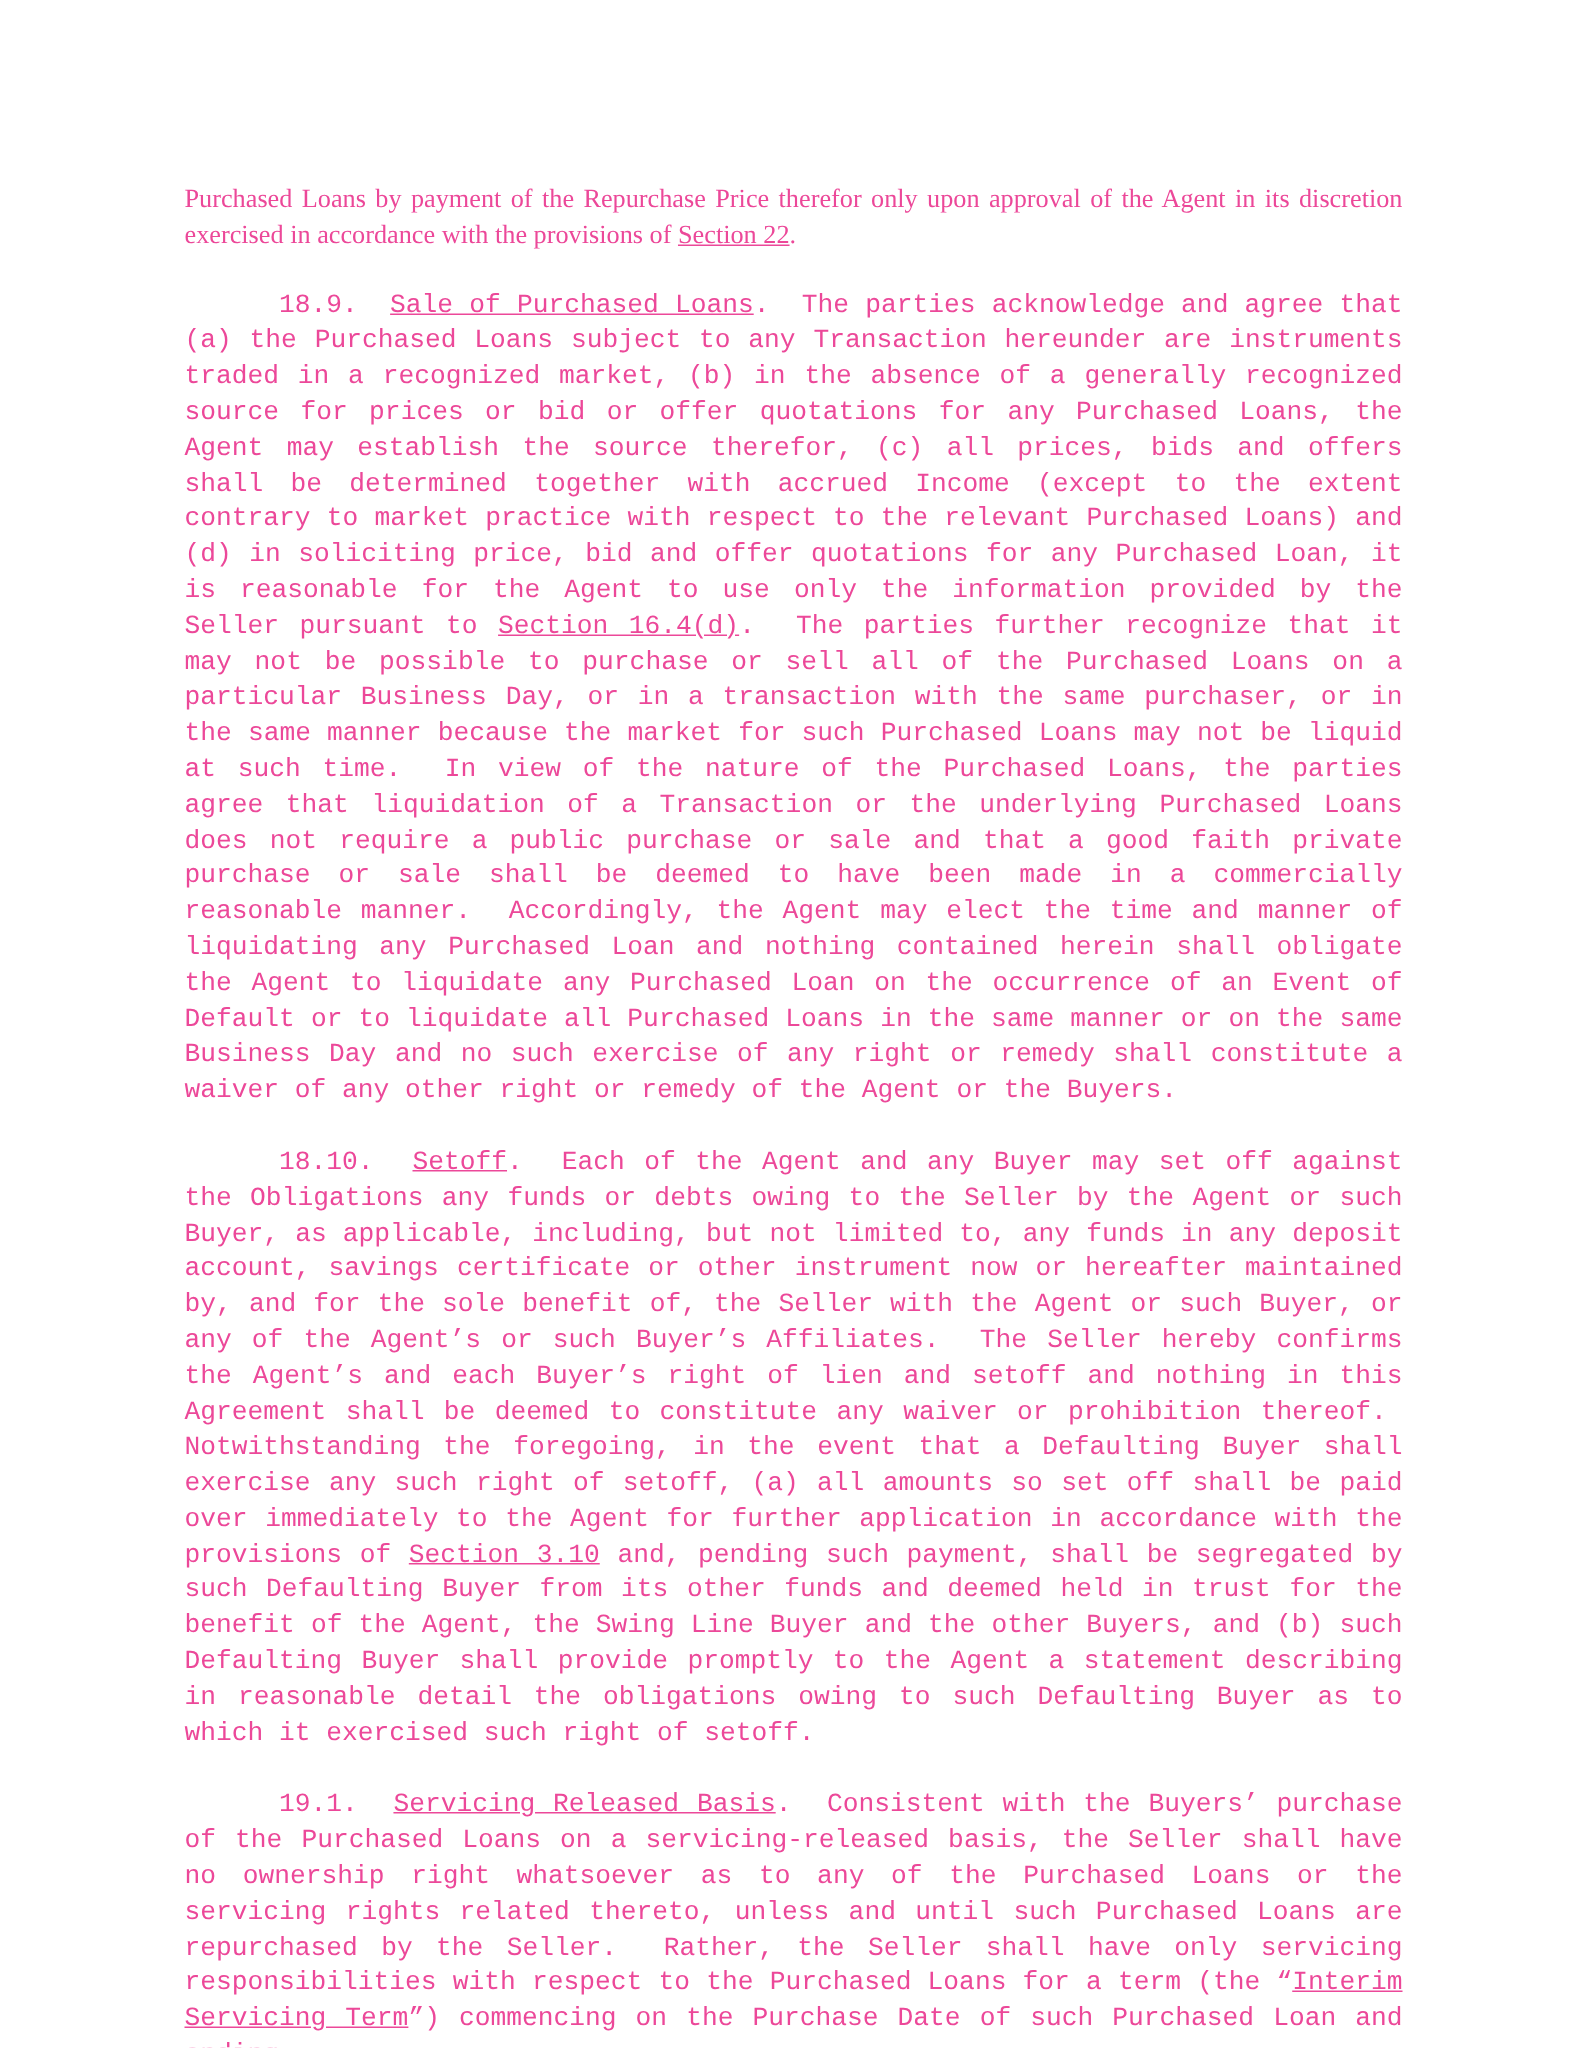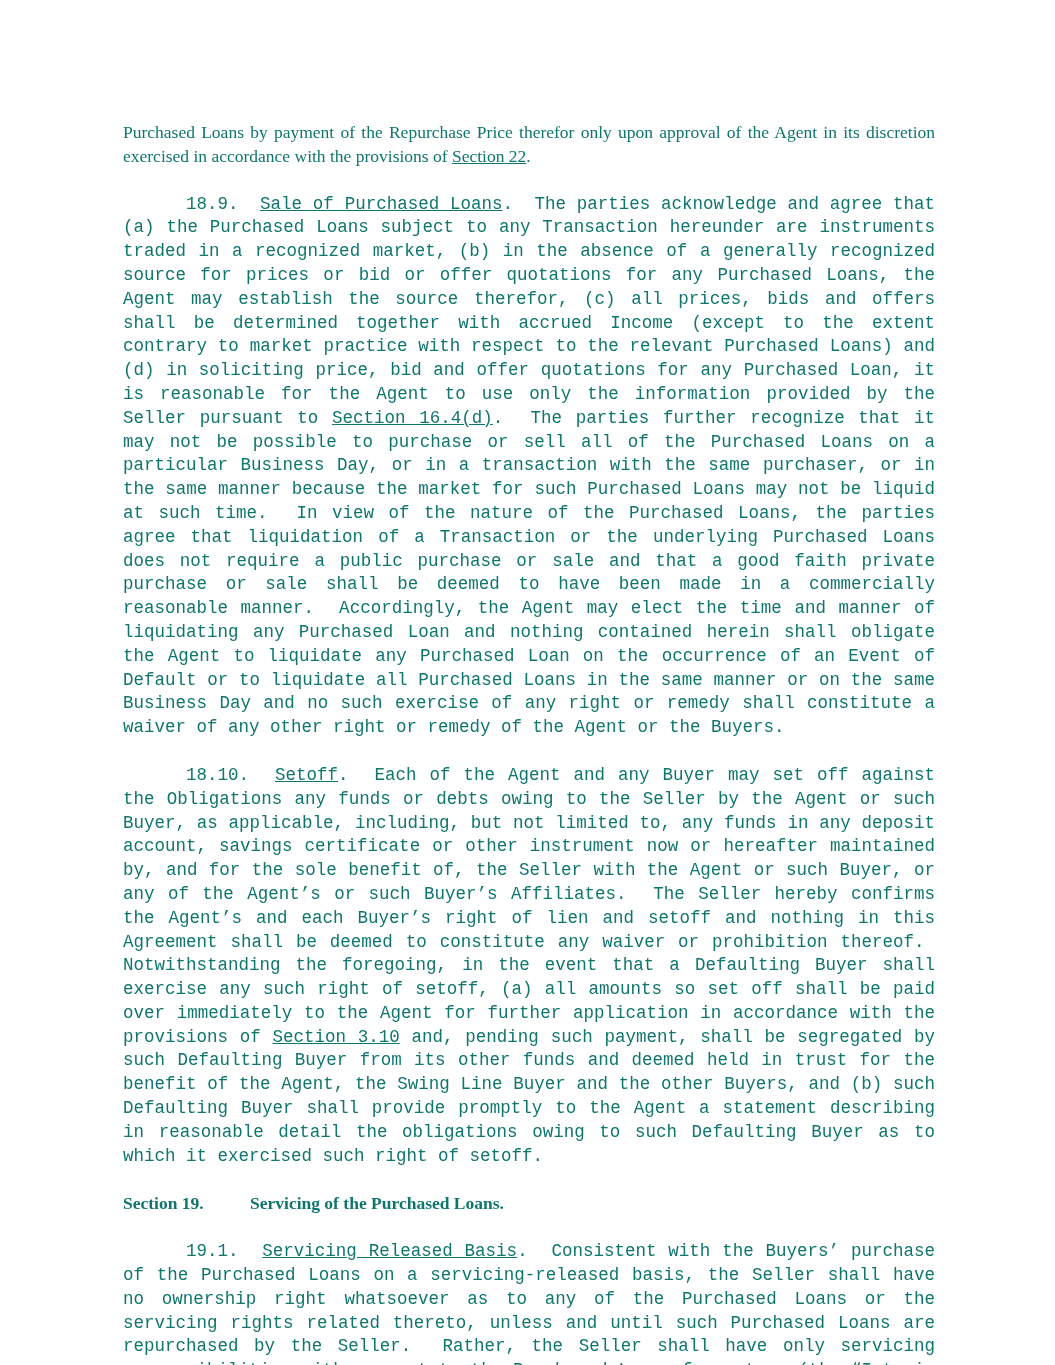--- a/index.html
+++ b/index.html
@@ -2,21 +2,21 @@
 <html><head>
 <meta charset="utf-8">
 <style>
   * { margin: 0; padding: 0; box-sizing: border-box; }
   html, body { background: #ffffff; }
   .page {
     position: relative;
     width: 1055px;
     height: 1365px;
     background: #ffffff;
-    color: #0f766e;
+    color: #ec4899;
     font-family: "Liberation Serif", serif;
     overflow: hidden;
   }
   .content {
     position: absolute;
     left: 123px;
     top: 121px;
     width: 812px;
   }
   .para {
@@ -51,23 +51,20 @@
 
 <div class="page">
   <div class="content">
 
     <p class="para"><span>Purchased Loans by payment of the Repurchase Price therefor only upon approval of the Agent in its discretion exercised in accordance with the provisions of </span><span class="u">Section 22</span><span>.</span></p>
 
     <p class="para indent"><span>18.9.&nbsp; </span><span class="u">Sale of Purchased Loans</span><span>.&nbsp; The parties acknowledge and agree that (a) the Purchased Loans subject to any Transaction hereunder are instruments traded in a recognized market, (b) in the absence of a generally recognized source for prices or bid or offer quotations for any Purchased Loans, the Agent may establish the source therefor, (c) all prices, bids and offers shall be determined together with accrued Income (except to the extent contrary to market practice with respect to the relevant Purchased Loans) and (d) in soliciting price, bid and offer quotations for any Purchased Loan, it is reasonable for the Agent to use only the information provided by the Seller pursuant to </span><span class="u">Section 16.4(d)</span><span>.&nbsp; The parties further recognize that it may not be possible to purchase or sell all of the Purchased Loans on a particular Business Day, or in a transaction with the same purchaser, or in the same manner because the market for such Purchased Loans may not be liquid at such time.&nbsp; In view of the nature of the Purchased Loans, the parties agree that liquidation of a Transaction or the underlying Purchased Loans does not require a public purchase or sale and that a good faith private purchase or sale shall be deemed to have been made in a commercially reasonable manner.&nbsp; Accordingly, the Agent may elect the time and manner of liquidating any Purchased Loan and nothing contained herein shall obligate the Agent to liquidate any Purchased Loan on the occurrence of an Event of Default or to liquidate all Purchased Loans in the same manner or on the same Business Day and no such exercise of any right or remedy shall constitute a waiver of any other right or remedy of the Agent or the Buyers.</span></p>
 
     <p class="para indent"><span>18.10.&nbsp; </span><span class="u">Setoff</span><span>.&nbsp; Each of the Agent and any Buyer may set off against the Obligations any funds or debts owing to the Seller by the Agent or such Buyer, as applicable, including, but not limited to, any funds in any deposit account, savings certificate or other instrument now or hereafter maintained by, and for the sole benefit of, the Seller with the Agent or such Buyer, or any of the Agent’s or such Buyer’s Affiliates.&nbsp; The Seller hereby confirms the Agent’s and each Buyer’s right of lien and setoff and nothing in this Agreement shall be deemed to constitute any waiver or prohibition thereof.&nbsp; Notwithstanding the foregoing, in the event that a Defaulting Buyer shall exercise any such right of setoff, (a) all amounts so set off shall be paid over immediately to the Agent for further application in accordance with the provisions of </span><span class="u">Section 3.10</span><span> and, pending such payment, shall be segregated by such Defaulting Buyer from its other funds and deemed held in trust for the benefit of the Agent, the Swing Line Buyer and the other Buyers, and (b) such Defaulting Buyer shall provide promptly to the Agent a statement describing in reasonable detail the obligations owing to such Defaulting Buyer as to which it exercised such right of setoff.</span></p>
 
-    <p class="heading">
-      <span class="heading-label">Section 19.</span><span>Servicing of the Purchased Loans.</span>
-    </p>
 
     <p class="para indent"><span>19.1.&nbsp; </span><span class="u">Servicing Released Basis</span><span>.&nbsp; Consistent with the Buyers’ purchase of the Purchased Loans on a servicing-released basis, the Seller shall have no ownership right whatsoever as to any of the Purchased Loans or the servicing rights related thereto, unless and until such Purchased Loans are repurchased by the Seller.&nbsp; Rather, the Seller shall have only servicing responsibilities with respect to the Purchased Loans for a term (the “</span><span class="u">Interim Servicing Term</span><span>”) commencing on the Purchase Date of such Purchased Loan and ending</span></p>
 
   </div>
 
   <div class="footer">
   </div>
 </div>
 
 </body></html>

